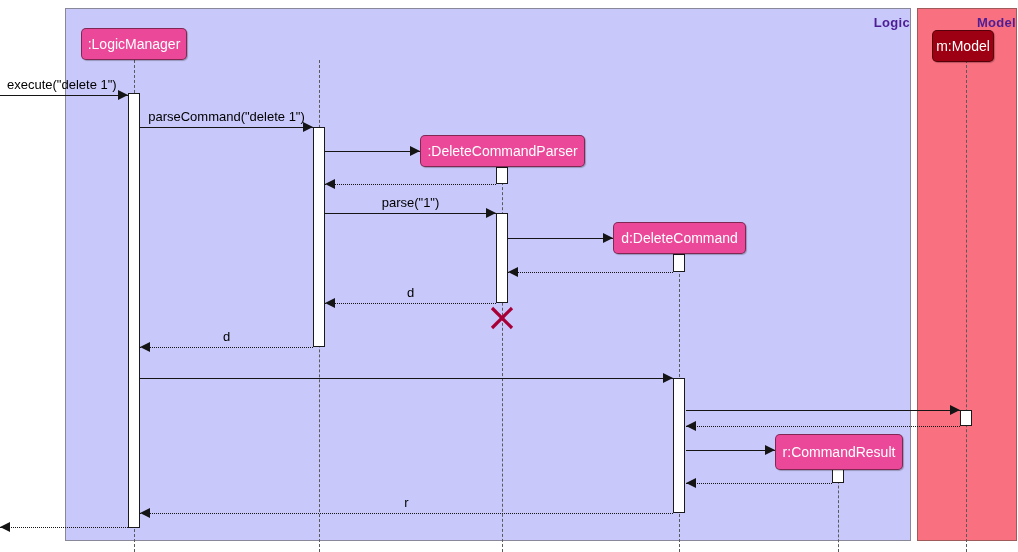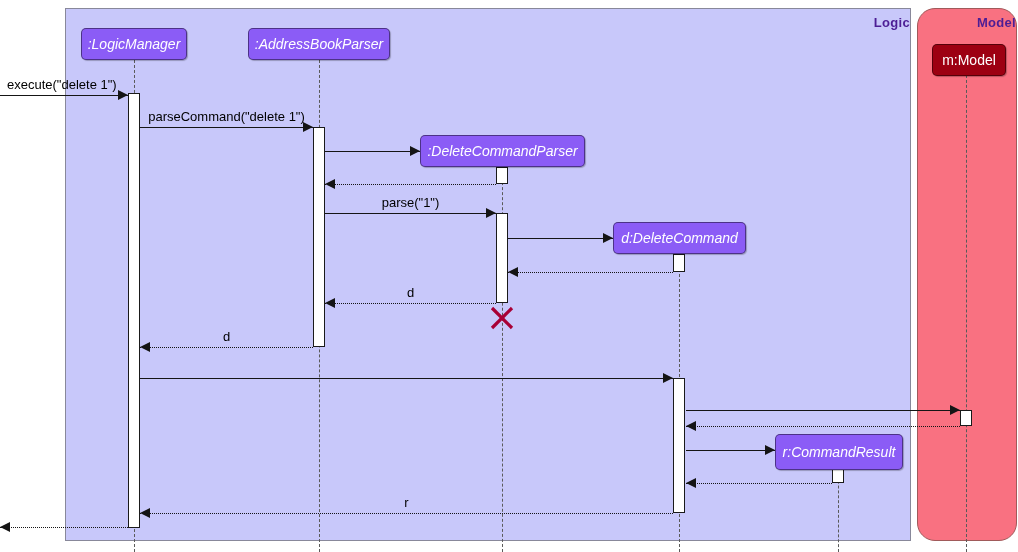--- a/index.html
+++ b/index.html
@@ -28,33 +28,33 @@
   .msg-label{
     position:absolute;font-size:13px;color:#000000;white-space:nowrap;z-index:5;
   }
   .center{text-align:center;}
   .participant{
     position:absolute;display:flex;align-items:center;justify-content:center;
     color:#ffffff;font-size:14px;border-radius:5px;z-index:6;
     border:1px solid rgba(0,0,0,0.45);box-sizing:border-box;
     box-shadow:1px 1px 1px rgba(0,0,0,0.25);
   }
-  .p-logic{background:#8b5cf6;font-style:italic;}
+  .p-logic{background:#ec4899;}
   .p-model{background:#9D0012;}
   .destroy{position:absolute;z-index:7;}
 </style>
 </head>
 <body>
 
 <div class="canvas">
 
   <div class="frame" style="left:65px;top:8px;width:846px;height:533px;background:#C8C8FA;">
     <div class="frame-title">Logic</div>
   </div>
-  <div class="frame model" style="left:917px;top:8px;width:100px;height:533px;background:#F97181;border-radius:18px;">
+  <div class="frame model" style="left:917px;top:8px;width:100px;height:533px;background:#F97181;">
     <div class="frame-title">Model</div>
   </div>
 
   <div class="lifeline" style="left:134px;top:60px;height:492px"></div>
   <div class="lifeline" style="left:319px;top:60px;height:492px"></div>
   <div class="lifeline" style="left:502px;top:167px;height:385px"></div>
   <div class="lifeline" style="left:679px;top:254px;height:298px"></div>
   <div class="lifeline" style="left:838px;top:466px;height:86px"></div>
   <div class="lifeline" style="left:966px;top:60px;height:492px"></div>
 
@@ -122,29 +122,26 @@
   <div class="ln ln-d" style="left:140px;top:513px;width:533px"></div>
   <div class="head head-l" style="left:140px;top:508px"></div>
   <div class="msg-label center" style="left:140px;width:533px;top:495px">r</div>
 
   <div class="ln ln-d" style="left:0;top:527px;width:128px"></div>
   <div class="head head-l" style="left:0;top:522px"></div>
 
   <div class="participant p-logic" style="left:81px;top:28px;width:106px;height:32px">
     <span>:LogicManager</span>
   </div>
-  <div class="participant p-logic" style="left:248px;top:28px;width:142px;height:32px">
-    <span>:AddressBookParser</span>
-  </div>
   <div class="participant p-logic" style="left:613px;top:222px;width:133px;height:32px">
     <span>d:DeleteCommand</span>
   </div>
   <div class="participant p-logic" style="left:420px;top:135px;width:165px;height:32px">
     <span>:DeleteCommandParser</span>
   </div>
   <div class="participant p-logic" style="left:775px;top:434px;width:128px;height:36px">
     <span>r:CommandResult</span>
   </div>
-  <div class="participant p-model" style="left:932px;top:44px;width:74px;height:32px">
+  <div class="participant p-model" style="left:932px;top:30px;width:62px;height:32px">
     <span>m:Model</span>
   </div>
 
 </div>
 
 </body></html>

